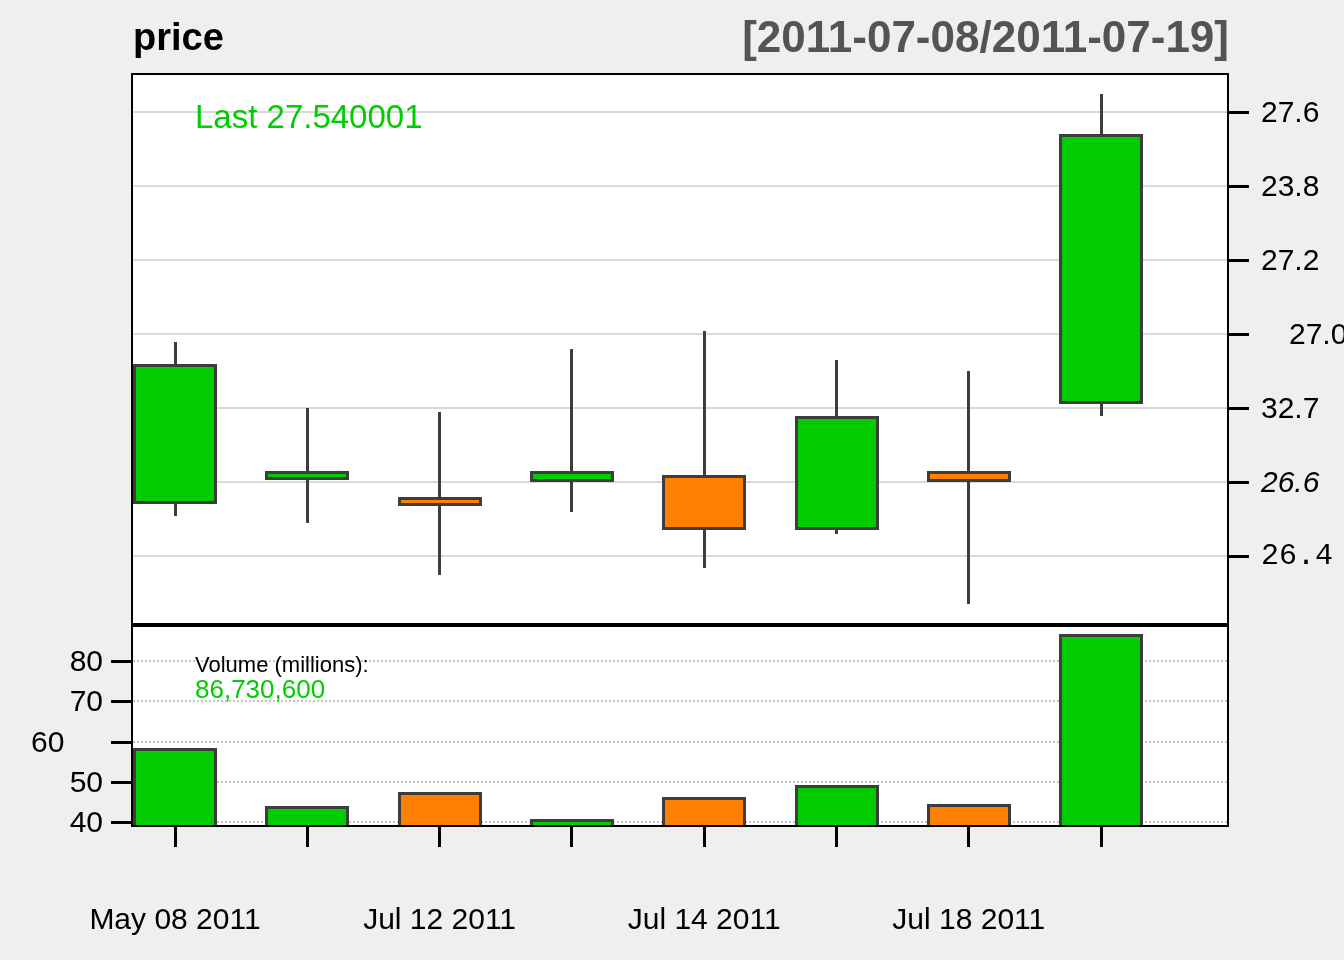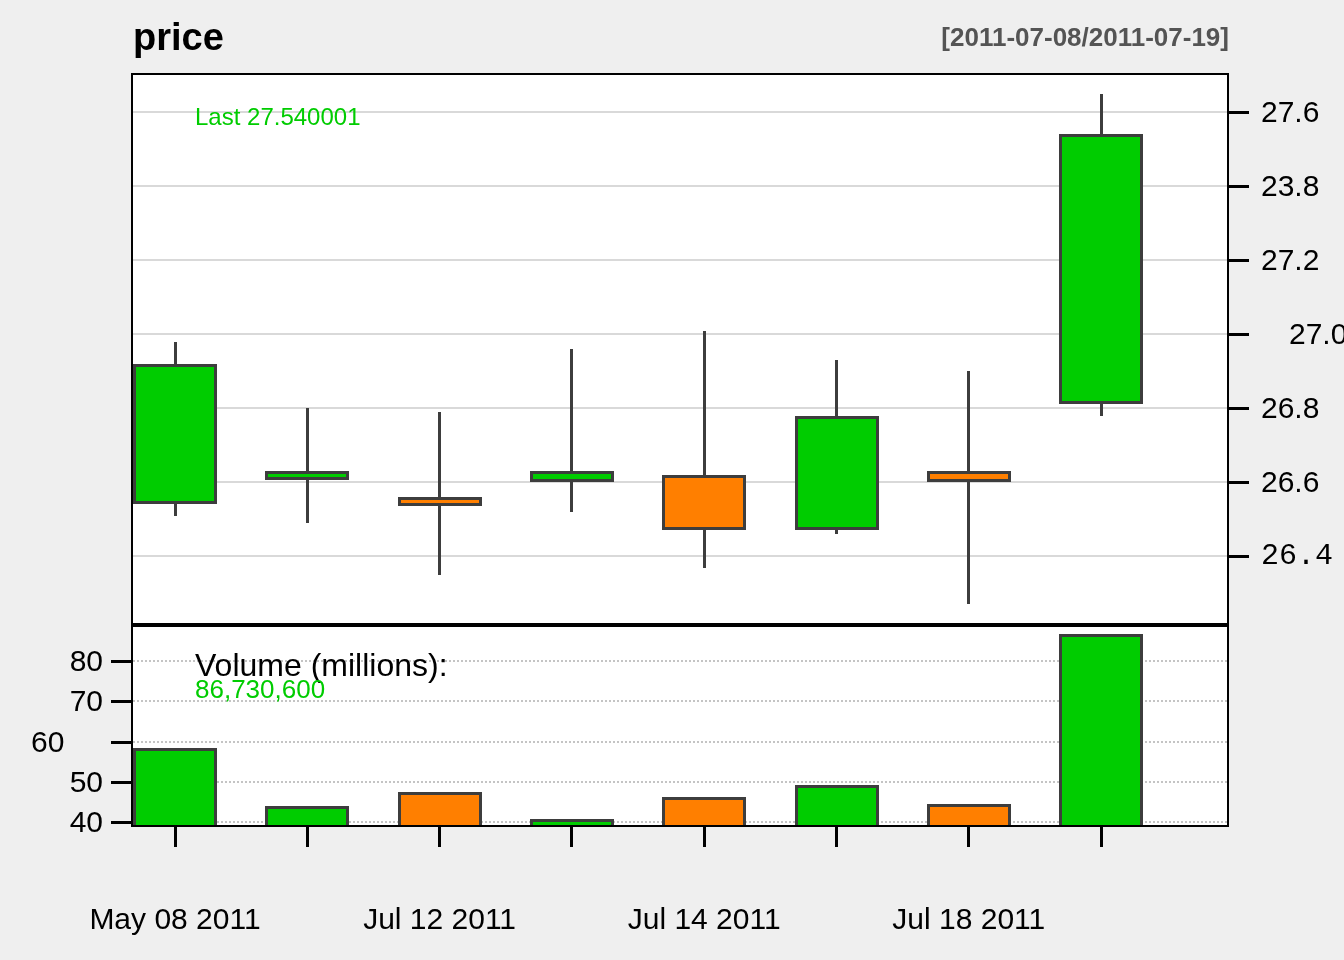--- a/index.html
+++ b/index.html
@@ -1,35 +1,35 @@
 <!DOCTYPE html>
 <html><head>
 <meta charset="utf-8">
 <style>
   html,body{margin:0;padding:0;background:#EFEFEF;}
   .chart{position:relative;width:1344px;height:960px;background:#EFEFEF;
          font-family:"Liberation Sans",sans-serif;overflow:hidden;}
   .chart-title{position:absolute;left:133px;top:14px;font-size:38px;font-weight:bold;
                color:#000;line-height:46px;white-space:nowrap;}
-  .date-range{position:absolute;right:115px;top:14px;font-size:26px;font-weight:bold;
+  .date-range{position:absolute;right:115px;top:14px;font-size:44px;font-weight:bold;
               color:#545454;line-height:46px;white-space:nowrap;}
   .panel{position:absolute;background:#FFFFFF;border:2px solid #000;
          box-sizing:border-box;overflow:hidden;}
   #pricePanel{left:131px;top:73px;width:1098px;height:552px;}
   #volumePanel{left:131px;top:625px;width:1098px;height:202px;}
   .gridline{position:absolute;left:0;width:100%;height:0;border-top:2px solid #D9D9D9;}
   .vgridline{position:absolute;left:0;width:100%;height:0;border-top:2px dotted #C4C4C4;}
   .wick{position:absolute;width:3px;}
   .candle-body{position:absolute;box-sizing:border-box;border:3px solid #3D3D3D;}
   .vbar{position:absolute;box-sizing:border-box;border:3px solid #3D3D3D;}
   .tick{position:absolute;background:#000;}
   .axis-label{position:absolute;font-size:30px;color:#000;line-height:36px;white-space:nowrap;}
-  .last-label{position:absolute;left:62px;top:24px;font-size:24px;line-height:36px;
+  .last-label{position:absolute;left:62px;top:24px;font-size:33px;line-height:36px;
               white-space:nowrap;z-index:5;}
-  .vol-title{position:absolute;left:62px;top:20px;font-size:32px;line-height:36px;
+  .vol-title{position:absolute;left:62px;top:20px;font-size:22px;line-height:36px;
              color:#000;white-space:nowrap;z-index:5;}
   .vol-value{position:absolute;left:62px;top:44px;font-size:26px;line-height:36px;
              white-space:nowrap;z-index:5;}
   .date-label{position:absolute;width:240px;text-align:center;font-size:30px;color:#000;
               line-height:36px;white-space:nowrap;}
 </style>
 </head>
 <body>
 
 <div class="chart">
@@ -92,23 +92,23 @@
   <div id="priceAxis">
       <div class="tick" style="left: 1229px; top: 111px; width: 20px; height: 3px;"></div>
       <div class="axis-label" style="left: 1261px; top: 94px;">27.6</div>
       <div class="tick" style="left: 1229px; top: 185.1px; width: 20px; height: 3px;"></div>
       <div class="axis-label" style="left: 1261px; top: 168.1px;">23.8</div>
       <div class="tick" style="left: 1229px; top: 259.1px; width: 20px; height: 3px;"></div>
       <div class="axis-label" style="left: 1261px; top: 242.1px;">27.2</div>
       <div class="tick" style="left: 1229px; top: 333.2px; width: 20px; height: 3px;"></div>
       <div class="axis-label" style="left: 1289px; top: 316.2px; text-align: right;">27.0</div>
       <div class="tick" style="left: 1229px; top: 407.2px; width: 20px; height: 3px;"></div>
-      <div class="axis-label" style="left: 1261px; top: 390.2px;">26.8</div>
+      <div class="axis-label" style="left: 1261px; top: 390.2px;">32.7</div>
       <div class="tick" style="left: 1229px; top: 481.3px; width: 20px; height: 3px;"></div>
-      <div class="axis-label" style="left: 1261px; top: 464.3px;">26.6</div>
+      <div class="axis-label" style="left: 1261px; top: 464.3px; font-style: italic;">26.6</div>
       <div class="tick" style="left: 1229px; top: 555.4px; width: 20px; height: 3px;"></div>
       <div class="axis-label" style="left: 1261px; top: 538.4px; font-family: Liberation Mono, monospace;">26.4</div>
     </div>
   <div id="volAxis">
       <div class="tick" style="left: 111px; top: 659.9px; width: 20px; height: 3px;"></div>
       <div class="axis-label" style="left: 31px; width: 72px; text-align: right; top: 642.9px;">80</div>
       <div class="tick" style="left: 111px; top: 700.2px; width: 20px; height: 3px;"></div>
       <div class="axis-label" style="left: 31px; width: 72px; text-align: right; top: 683.2px;">70</div>
       <div class="tick" style="left: 111px; top: 740.5px; width: 20px; height: 3px;"></div>
       <div class="axis-label" style="left: 31px; width: 72px; text-align: left; top: 723.5px;">60</div>

